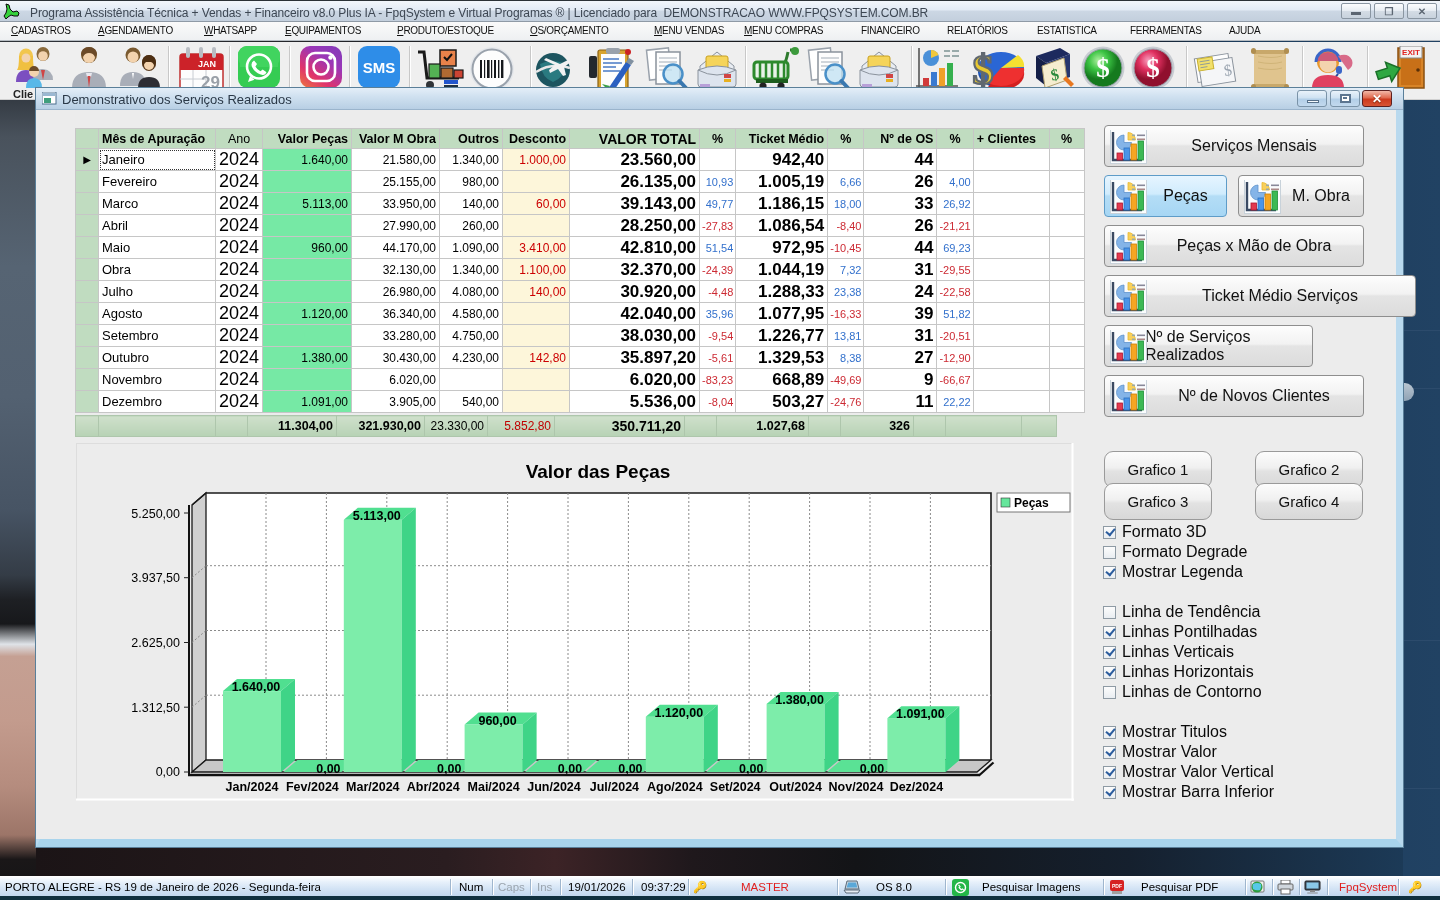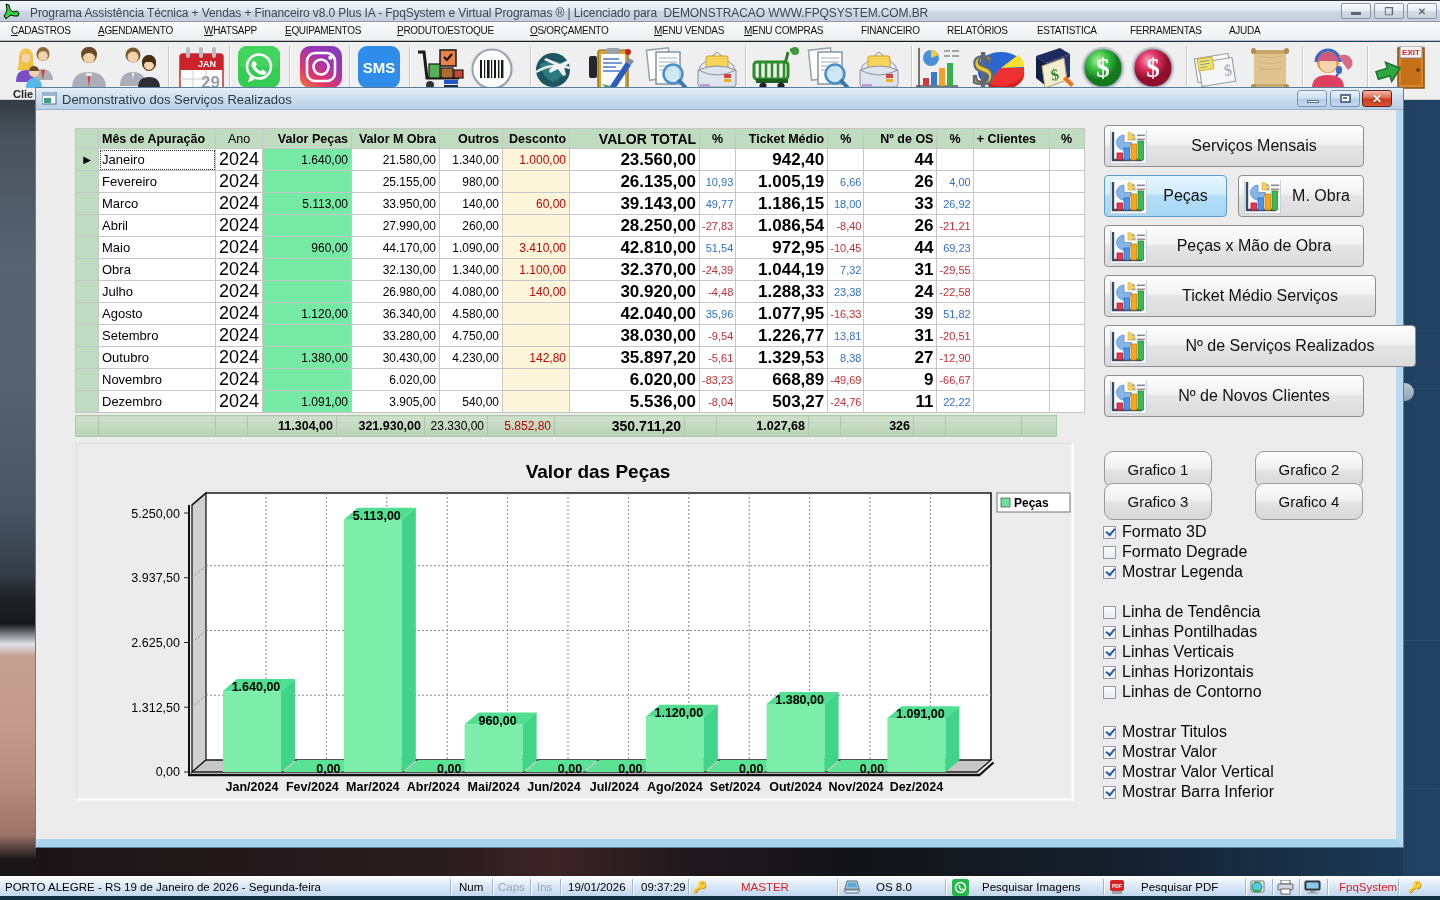--- a/index.html
+++ b/index.html
@@ -861,24 +861,24 @@
         </svg></div>
   <div class="bigbtn hl" style="left:1068px;top:65px;width:123px;padding-left:40px">Peças<svg width="38" height="34" viewBox="0 0 38 32">
           <use href="#cicon"></use>
         </svg></div>
   <div class="bigbtn" style="left:1202px;top:65px;width:126px;padding-left:40px">M. Obra<svg width="38" height="34" viewBox="0 0 38 32">
           <use href="#cicon"></use>
         </svg></div>
   <div class="bigbtn" style="left:1068px;top:115px;width:260px;padding-left:40px">Peças x Mão de Obra<svg width="38" height="34" viewBox="0 0 38 32">
           <use href="#cicon"></use>
         </svg></div>
-  <div class="bigbtn" style="left:1068px;top:165px;width:272px;padding-left:40px">Ticket Médio Serviços<svg width="38" height="34" viewBox="0 0 38 32">
+  <div class="bigbtn" style="left:1068px;top:165px;width:312px;padding-left:40px">Ticket Médio Serviços<svg width="38" height="34" viewBox="0 0 38 32">
           <use href="#cicon"></use>
         </svg></div>
-  <div class="bigbtn" style="left:1068px;top:215px;width:312px;padding-left:40px">Nº de Serviços Realizados<svg width="38" height="34" viewBox="0 0 38 32">
+  <div class="bigbtn" style="left:1068px;top:215px;width:209px;padding-left:40px">Nº de Serviços Realizados<svg width="38" height="34" viewBox="0 0 38 32">
           <use href="#cicon"></use>
         </svg></div>
   <div class="bigbtn" style="left:1068px;top:265px;width:260px;padding-left:40px">Nº de Novos Clientes<svg width="38" height="34" viewBox="0 0 38 32">
           <use href="#cicon"></use>
         </svg></div>
   <div class="smbtn" style="left:1068px;top:341px">Grafico 1</div>
   <div class="smbtn" style="left:1219px;top:341px">Grafico 2</div>
   <div class="smbtn" style="left:1068px;top:373px">Grafico 3</div>
   <div class="smbtn" style="left:1219px;top:373px">Grafico 4</div>
   <div class="ckrow" style="top:415px">

